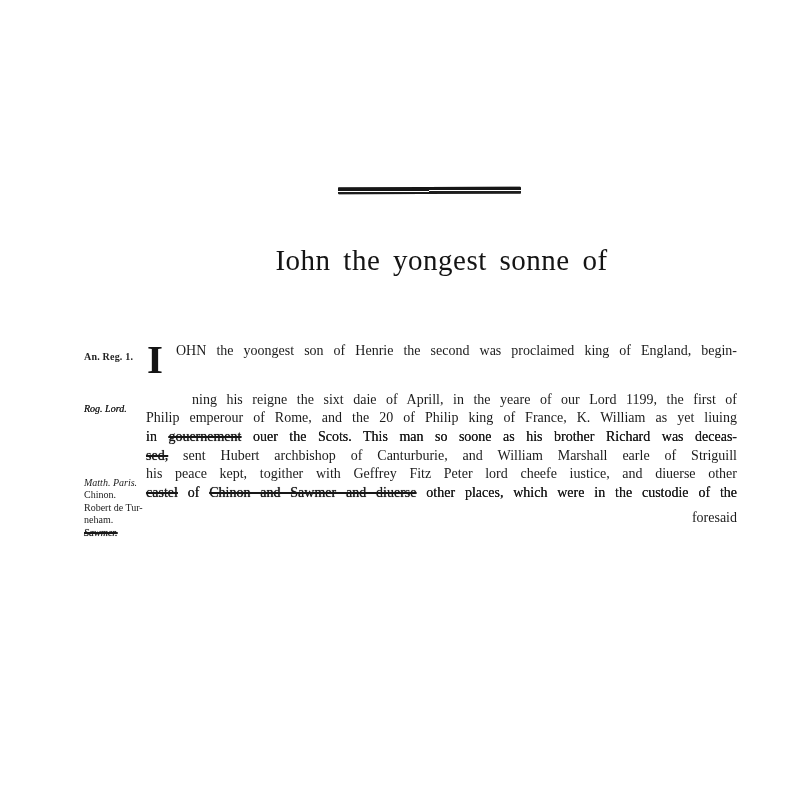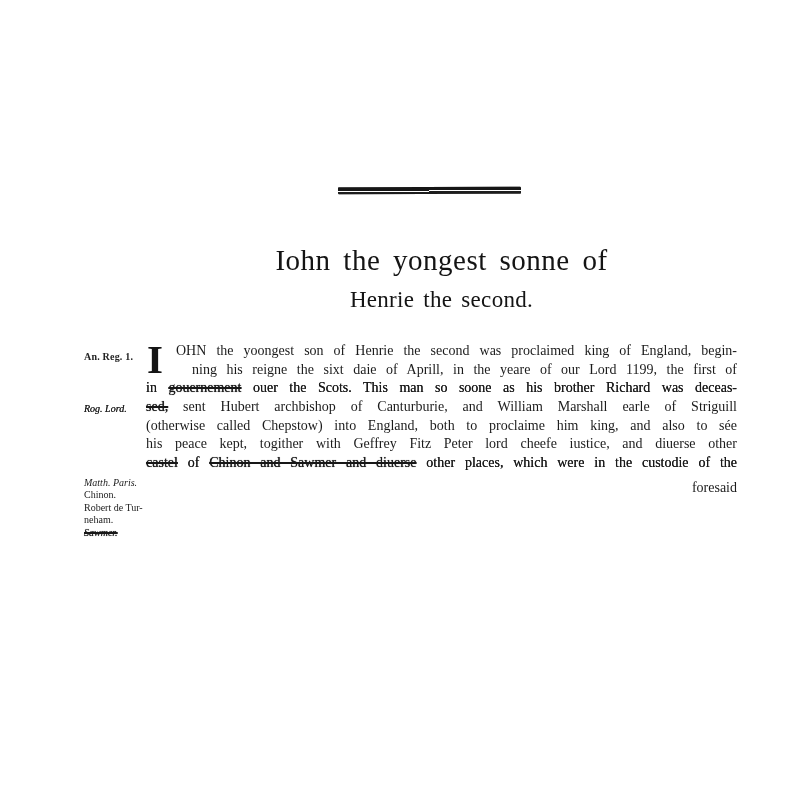--- a/index.html
+++ b/index.html
@@ -59,21 +59,21 @@
     position:absolute;left:146px;top:342px;width:591px;
     font-size:14px;line-height:18.7px;
     color:#1b1b1b;
   }
   .bline{
     text-align:justify;
     text-align-last:justify;
     height:18.7px;overflow:visible;
   }
   .indent1{padding-left:30px;}
-  .indent2{padding-left:46px;}
+  .indent2{padding-left:46px;margin-top:30px;}
   .heavy{text-shadow:0 0 0.55px #1b1b1b;}
   .dropcap{
     position:absolute;left:1px;top:-2px;
     font-size:41px;line-height:38px;
     font-weight:bold;color:#141414;
   }
   .catchword{
     text-align:right;text-align-last:right;
     margin-top:6px;
   }
@@ -86,39 +86,38 @@
 </style>
 </head>
 <body>
 
 <div class="page">
 
   <div class="rule"></div>
 
   <div class="headings">
     <div class="h1">Iohn the yongest sonne of</div>
-    <div class="h2">Henrie the second.</div>
   </div>
 
   <div class="mnote mn1">An. Reg. 1.</div>
   <div class="mnote mn2">Rog. Lord.</div>
 
   <div class="mnote mn3">
     <div class="mn-it">Matth. Paris.</div>
     <div>Chinon.</div>
     <div>Robert de Tur-</div>
     <div>neham.</div>
     <div class="mn-it"><span class="smudge">Sawmer.</span></div>
   </div>
 
   <div class="bodytext">
     <span class="dropcap">I</span>
     <div class="bline indent1">OHN the yoongest son of Henrie the second was proclaimed king of England, begin-</div>
     <div class="bline indent2">ning his reigne the sixt daie of Aprill, in the yeare of our Lord 1199, the first of</div>
+    <div class="bline">Philip emperour of Rome, and the 20 of Philip king of France, K. William as yet liuing</div>
     <div class="bline heavy">in <span class="smudge">gouernement</span> ouer the Scots.  This man so soone as his brother Richard was deceas-</div>
     <div class="bline"><span class="smudge">sed,</span> sent Hubert archbishop of Canturburie, and William Marshall earle of Striguill</div>
-    <div class="bline">(otherwise called Chepstow) into England, both to proclaime him king, and also to sée</div>
     <div class="bline">his peace kept, togither with Geffrey Fitz Peter lord cheefe iustice, and diuerse other</div>
     <div class="bline heavy"><span class="smudge">castel</span> of <span class="smudge">Chinon and Sawmer and diuerse</span> other places, which were in the custodie of the</div>
     <div class="bline catchword">foresaid</div>
   </div>
 
 </div>
 
 </body></html>

